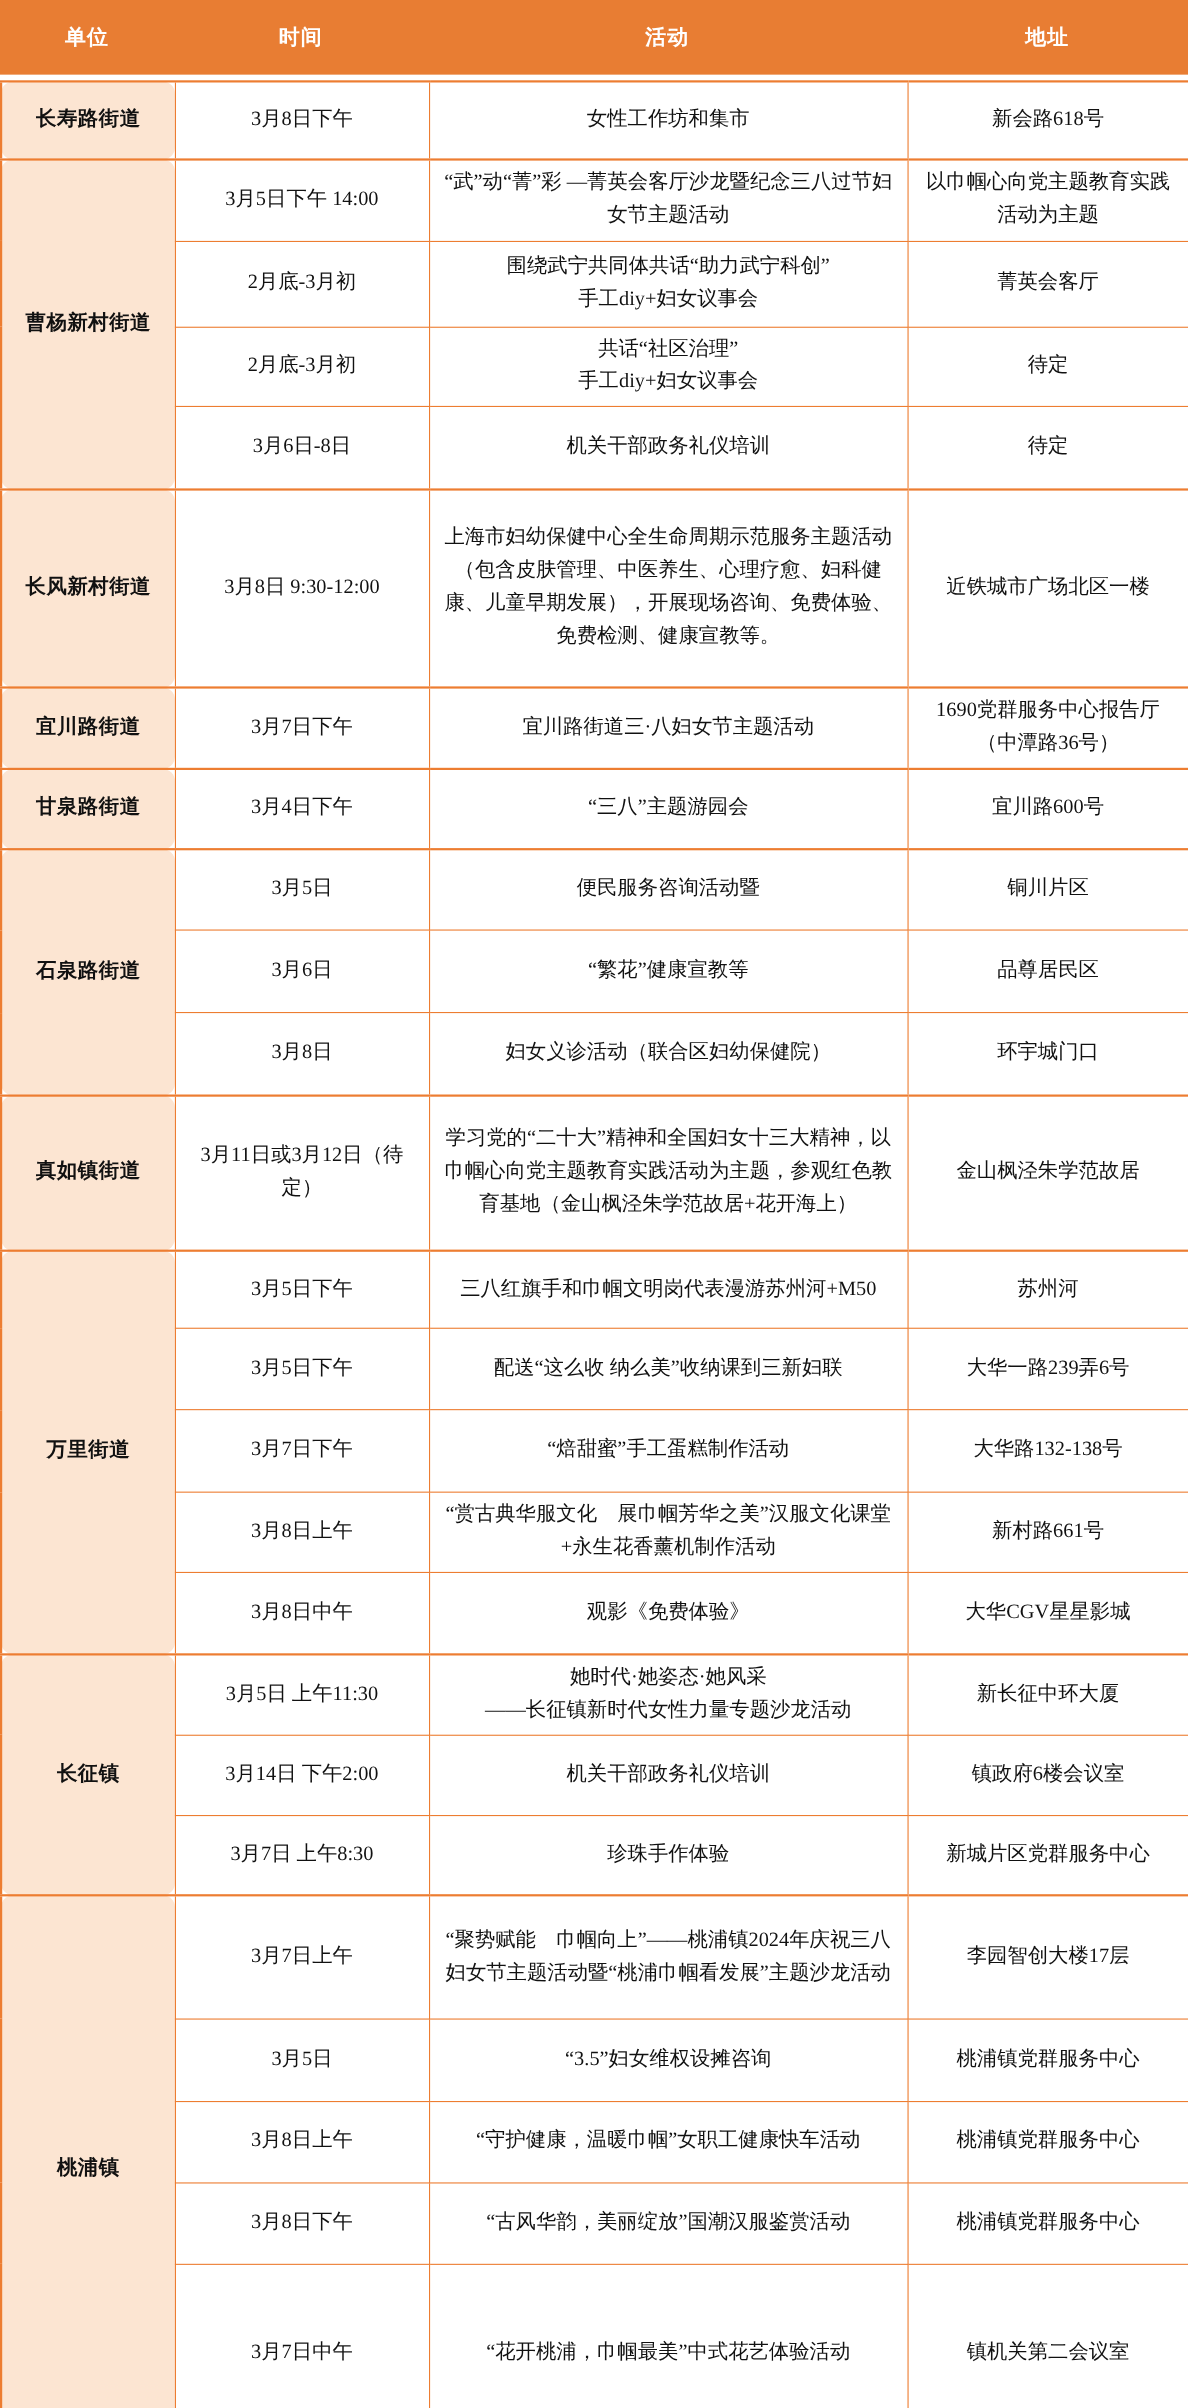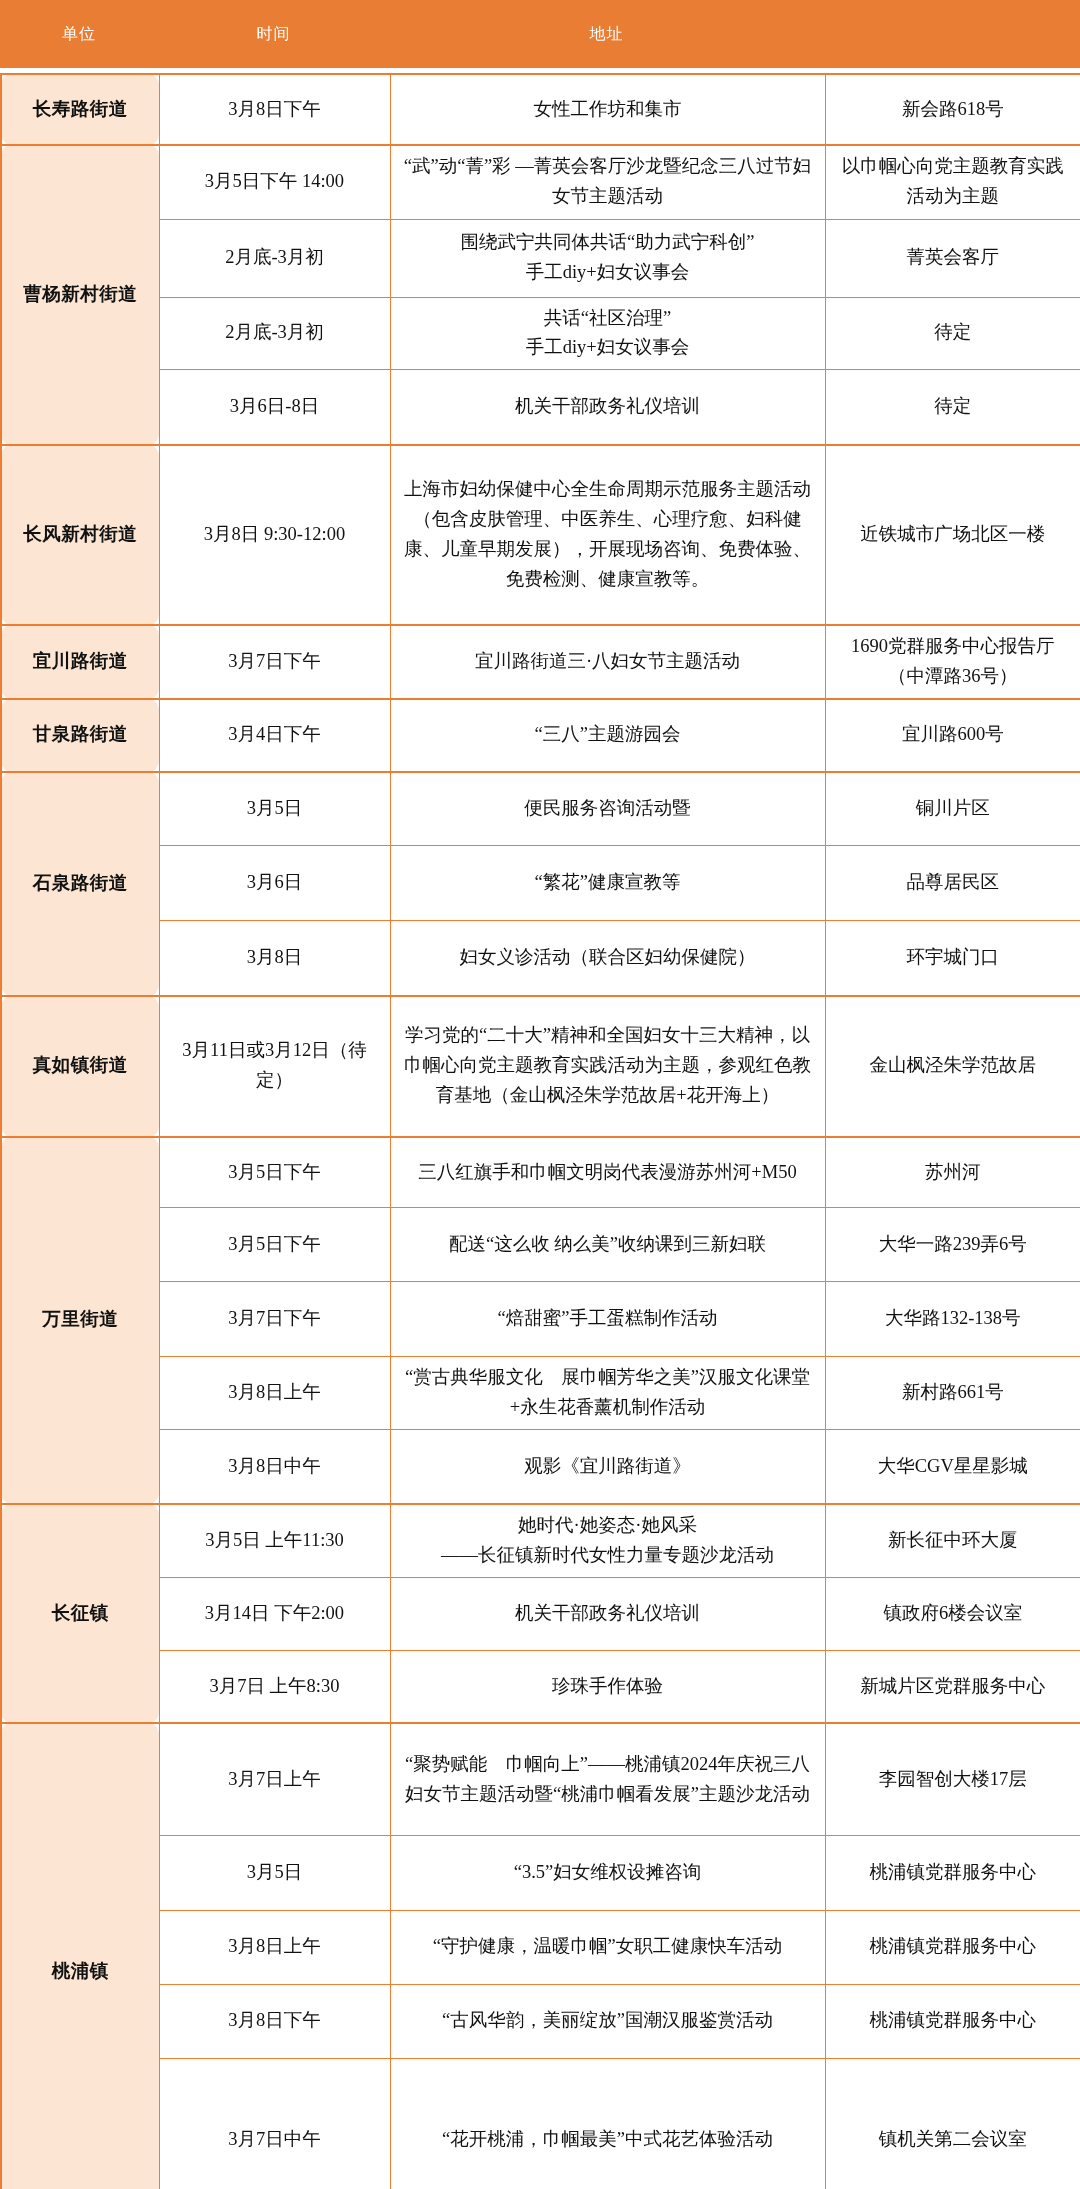--- a/index.html
+++ b/index.html
@@ -18,22 +18,22 @@
     width: 1080px;
     height: 68px;
     background: #e87d33;
     display: grid;
     grid-template-columns: 158px 231px 435px 256px;
     align-items: center;
   }
   .header-bar .hcell {
     text-align: center;
     color: #ffffff;
-    font-size: 16px;
-    font-weight: normal;
+    font-size: 19px;
+    font-weight: bold;
     letter-spacing: 1px;
   }
   
   .gap { height: 5px; background: #ffffff; }
   table.sched {
     width: 1080px;
     table-layout: fixed;
     border-collapse: collapse;
     border: 2.5px solid #ed7d31;
   }
@@ -62,20 +62,21 @@
   }
 </style>
 </head>
 <body>
 
 <div class="page">
 
   <div class="header-bar">
     <div class="hcell">单位</div>
     <div class="hcell">时间</div>
+    <div class="hcell">活动</div>
     <div class="hcell">地址</div>
   </div>
 
   <div class="gap"></div>
 
   <table class="sched">
     <colgroup>
       <col style="width:158px">
         <col style="width:231px">
         <col style="width:435px">
@@ -175,21 +176,21 @@
         <td>“焙甜蜜”手工蛋糕制作活动</td>
         <td>大华路132-138号</td>
       </tr>
       <tr style="height:73px">
         <td>3月8日上午</td>
         <td>“赏古典华服文化　展巾帼芳华之美”汉服文化课堂+永生花香薰机制作活动</td>
         <td>新村路661号</td>
       </tr>
       <tr style="height:74px">
         <td>3月8日中午</td>
-        <td>观影《宜川路街道》</td>
+        <td>观影《免费体验》</td>
         <td>大华CGV星星影城</td>
       </tr>
 
       <tr class="group-first" style="height:72px">
         <td class="unit-cell" rowspan="3">长征镇</td>
         <td>3月5日 上午11:30</td>
         <td>她时代·她姿态·她风采
 ——长征镇新时代女性力量专题沙龙活动</td>
         <td>新长征中环大厦</td>
       </tr>

